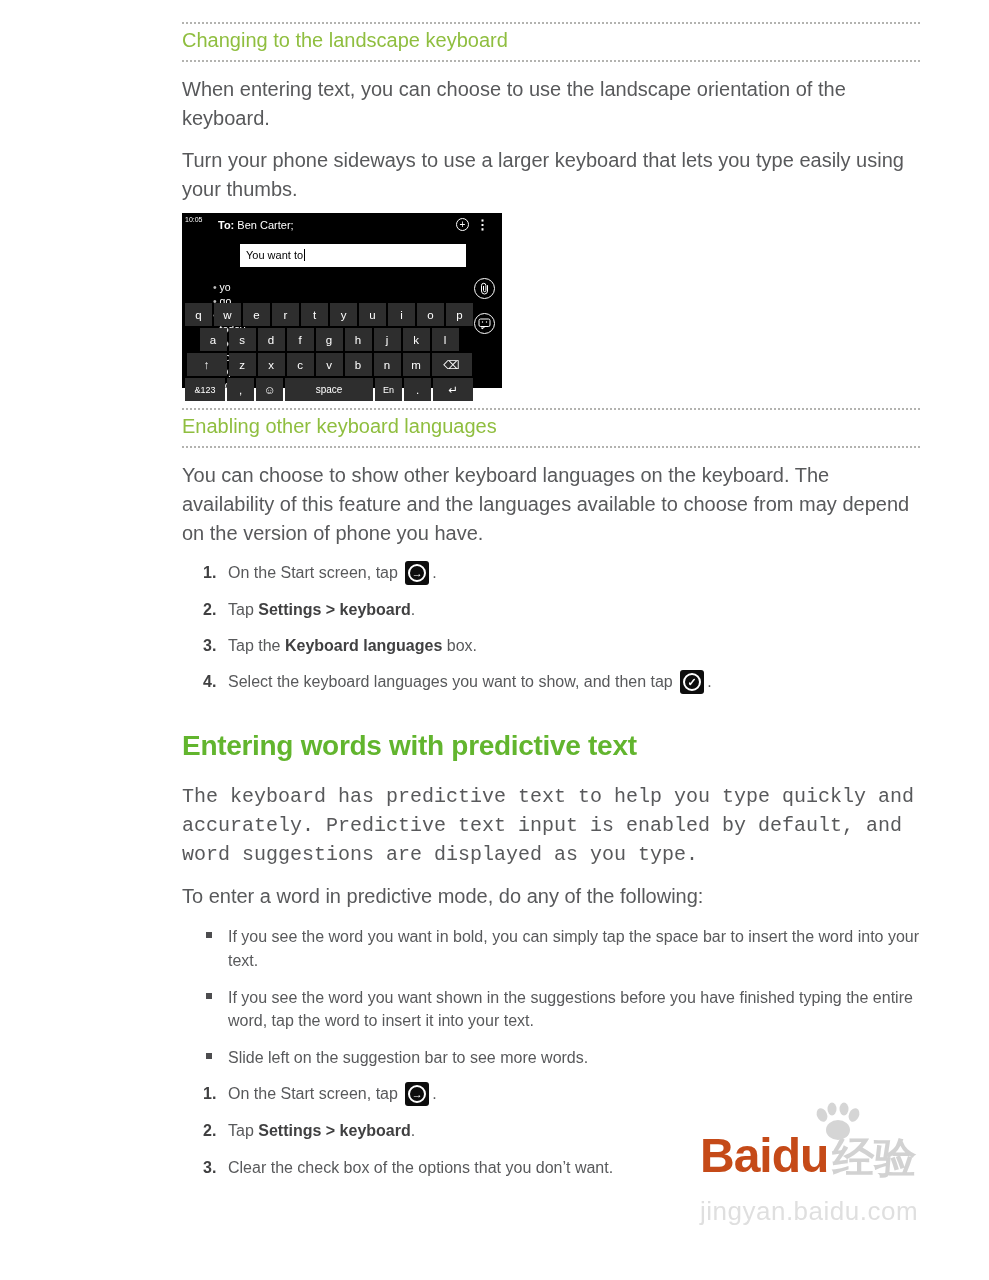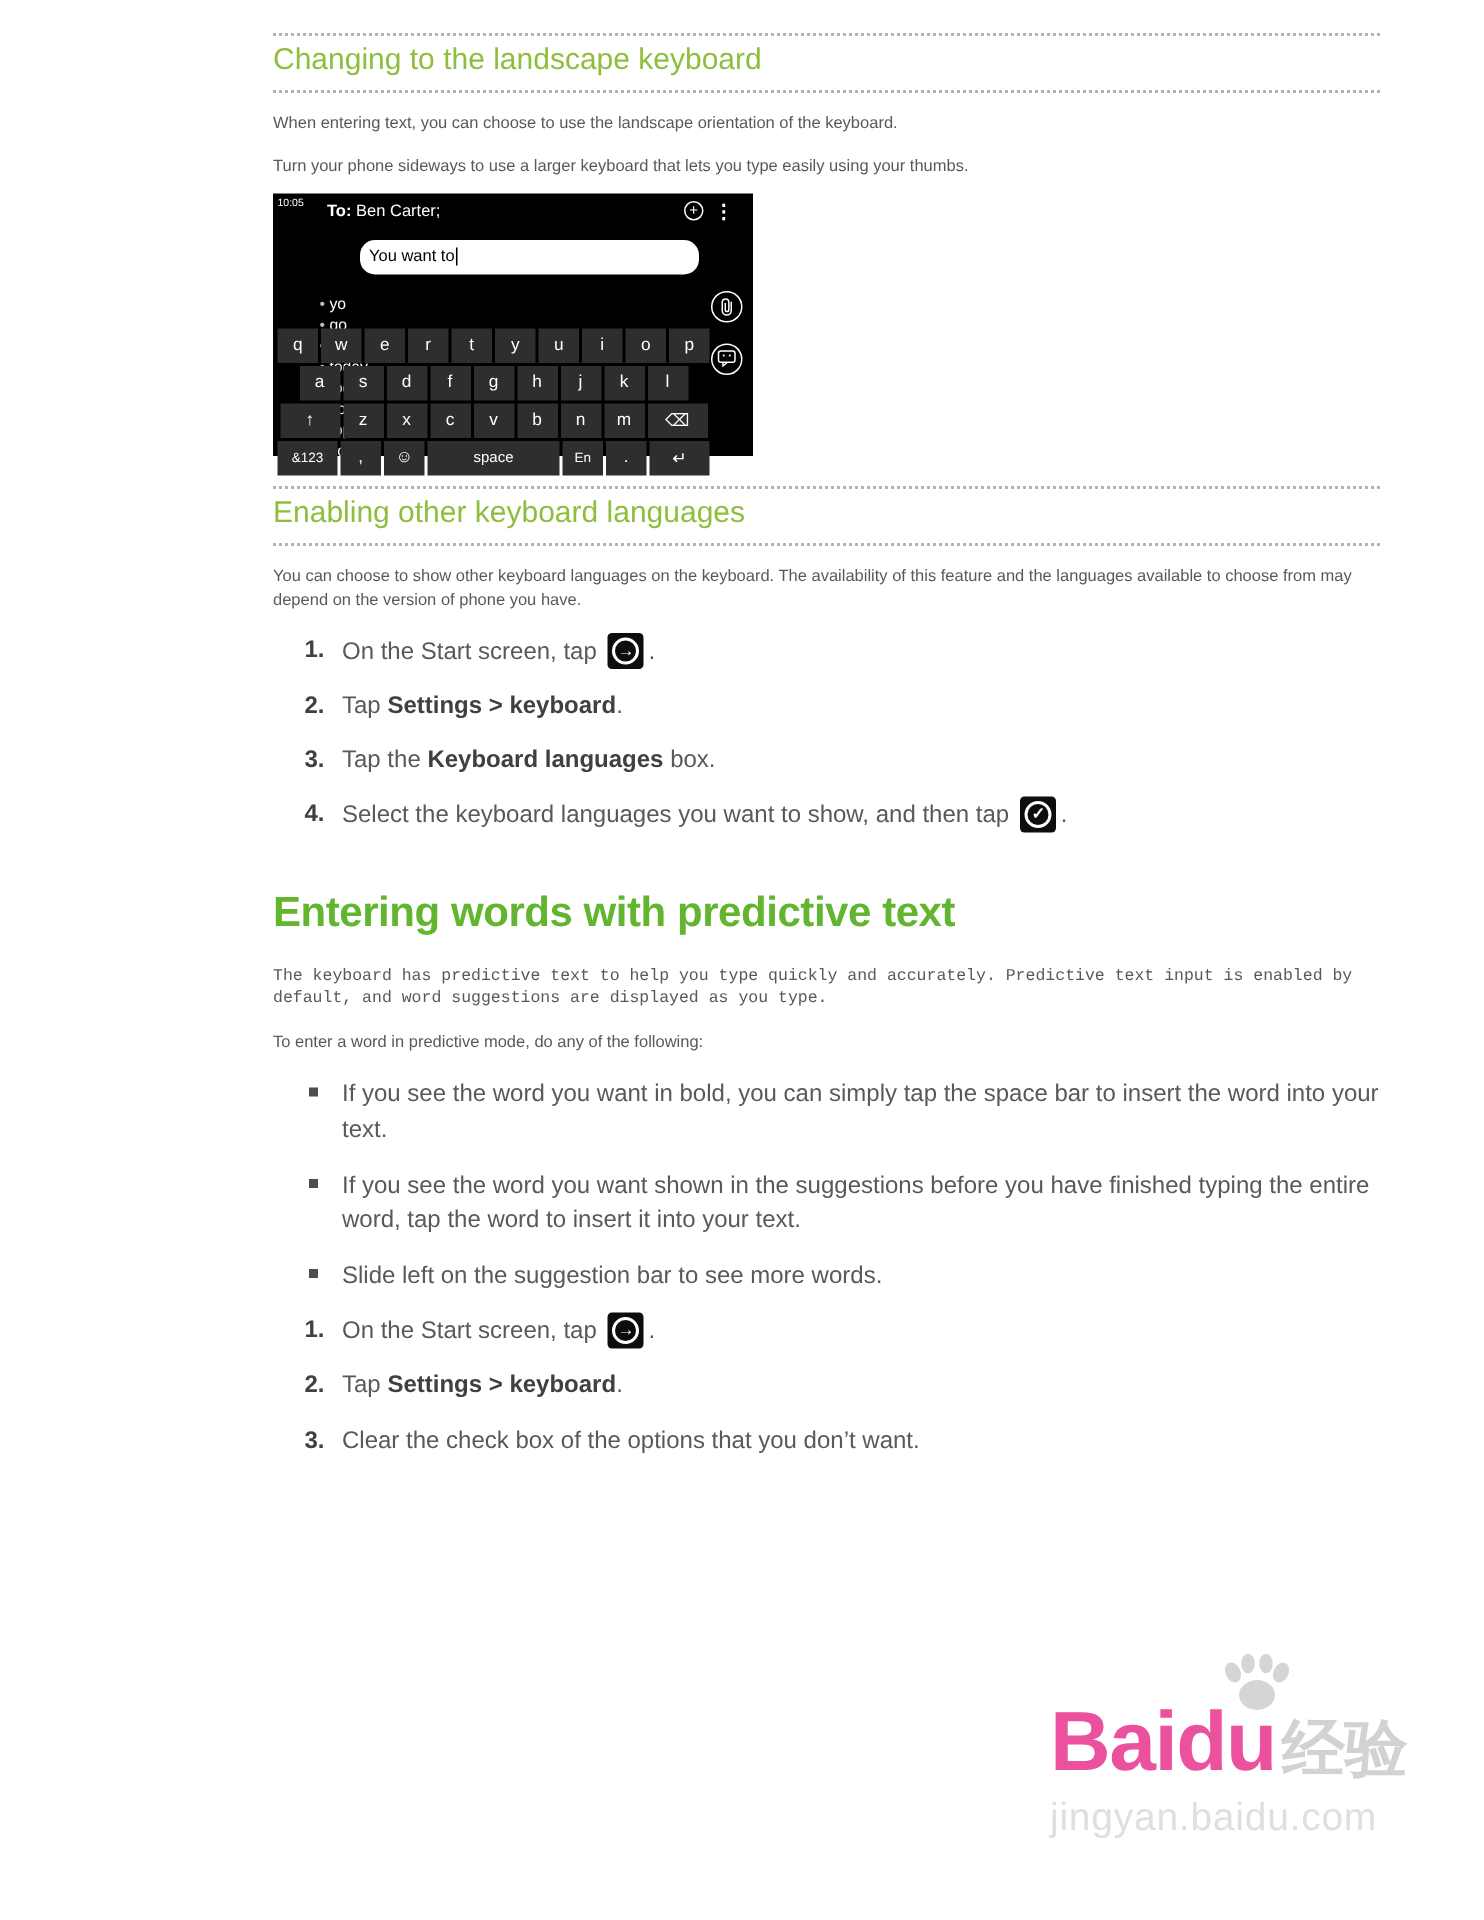--- a/index.html
+++ b/index.html
@@ -16,21 +16,21 @@
 
   
   .sec-block {
     margin-top:22px;
     border-top:2px dotted #b3b3b0;
     border-bottom:2px dotted #b3b3b0;
     padding:5px 0 8px 0;
   }
   .sec-title { font-size:20px; font-weight:400; color:#8fbe3f; }
 
-  p.body { font-size:11px; line-height:1.45; margin-top:13px; }
+  p.body { font-size:20px; line-height:1.45; margin-top:13px; }
 
   
   h1.big { margin-top:36px; font-size:28px; font-weight:700; color:#62b52e; letter-spacing:-0.3px; }
 
   
   ol.steps { list-style:none; margin-top:10px; }
   ol.steps li { position:relative; padding-left:46px; margin-top:13px; font-size:16px; line-height:1.45; }
   ol.steps li .num { position:absolute; left:21px; font-weight:700; color:#404041; }
   .b { font-weight:700; color:#404041; }
 
@@ -47,41 +47,41 @@
 
   
   .kb-shot { margin-top:9px; width:320px; height:175px; background:#000; position:relative; }
   .kb-time { position:absolute; left:3px; top:3px; font-size:7px; color:#fff; }
   .kb-to { position:absolute; left:36px; top:6px; font-size:11px; color:#fff; }
   .kb-plus { position:absolute; right:33px; top:5px; width:13px; height:13px; border:1px solid #fff;
              border-radius:50%; color:#fff; font-size:10px; line-height:11px; text-align:center; font-style:normal; }
   .kb-plus i { font-style:normal; }
   .kb-menu { position:absolute; right:13px; top:4px; color:#fff; font-size:13px; font-weight:700; }
   .kb-input { position:absolute; left:58px; top:31px; width:226px; height:23px; background:#fff;
-              color:#000; font-size:11px; padding:5px 6px; white-space:nowrap;border-radius:10px; }
+              color:#000; font-size:11px; padding:5px 6px; white-space:nowrap; }
   .kb-caret { display:inline-block; width:1px; height:12px; background:#000; vertical-align:text-bottom; margin-left:1px; }
   .kb-sugg { position:absolute; left:31px; top:68px; width:245px; display:flex; gap:2px;
              color:#fff; font-size:10.5px;flex-direction:column; }
   .kb-sugg .sugg::before { content:"• "; color:#bbb; }
   .kb-circle { position:absolute; width:21px; height:21px; border:1.5px solid #fff; border-radius:50%;
                display:flex; align-items:center; justify-content:center; }
   .kb-circle.attach { right:7px; top:65px; }
   .kb-circle.speech { right:7px; top:100px; }
   .kb-keys { position:absolute; left:1px; top:90px; width:292px; }
   .kb-row { display:flex; justify-content:center; gap:2px; margin-bottom:2px; }
   .key { width:27px; height:23px; background:#2e2e2e; color:#fff; font-size:11.5px;
          display:flex; align-items:center; justify-content:center; }
   .key.wide { width:40px; }
   .key.space { width:88px; font-size:10px; }
   .key.small { font-size:9px; }
 
   
   .watermark { position:absolute; left:700px; top:1128px; width:260px; opacity:.95; }
   .wm-top { position:relative; height:64px; white-space:nowrap; }
-  .wm-brand { font-size:56px; font-weight:700; color:#ec4899; letter-spacing:-1px; }
+  .wm-brand { font-size:48px; font-weight:700; color:#c2410c; letter-spacing:-1px; }
   .wm-cn { font-size:42px; font-weight:700; color:#d0d0d0; margin-left:4px;
            font-family:"Liberation Sans", sans-serif; }
   .wm-paw { position:absolute; left:112px; top:-26px; }
   .wm-url { font-size:26px; color:#dedede; margin-top:4px; letter-spacing:0.5px; }
 </style>
 </head>
 <body>
 
 <div class="page">
   <div class="content">

